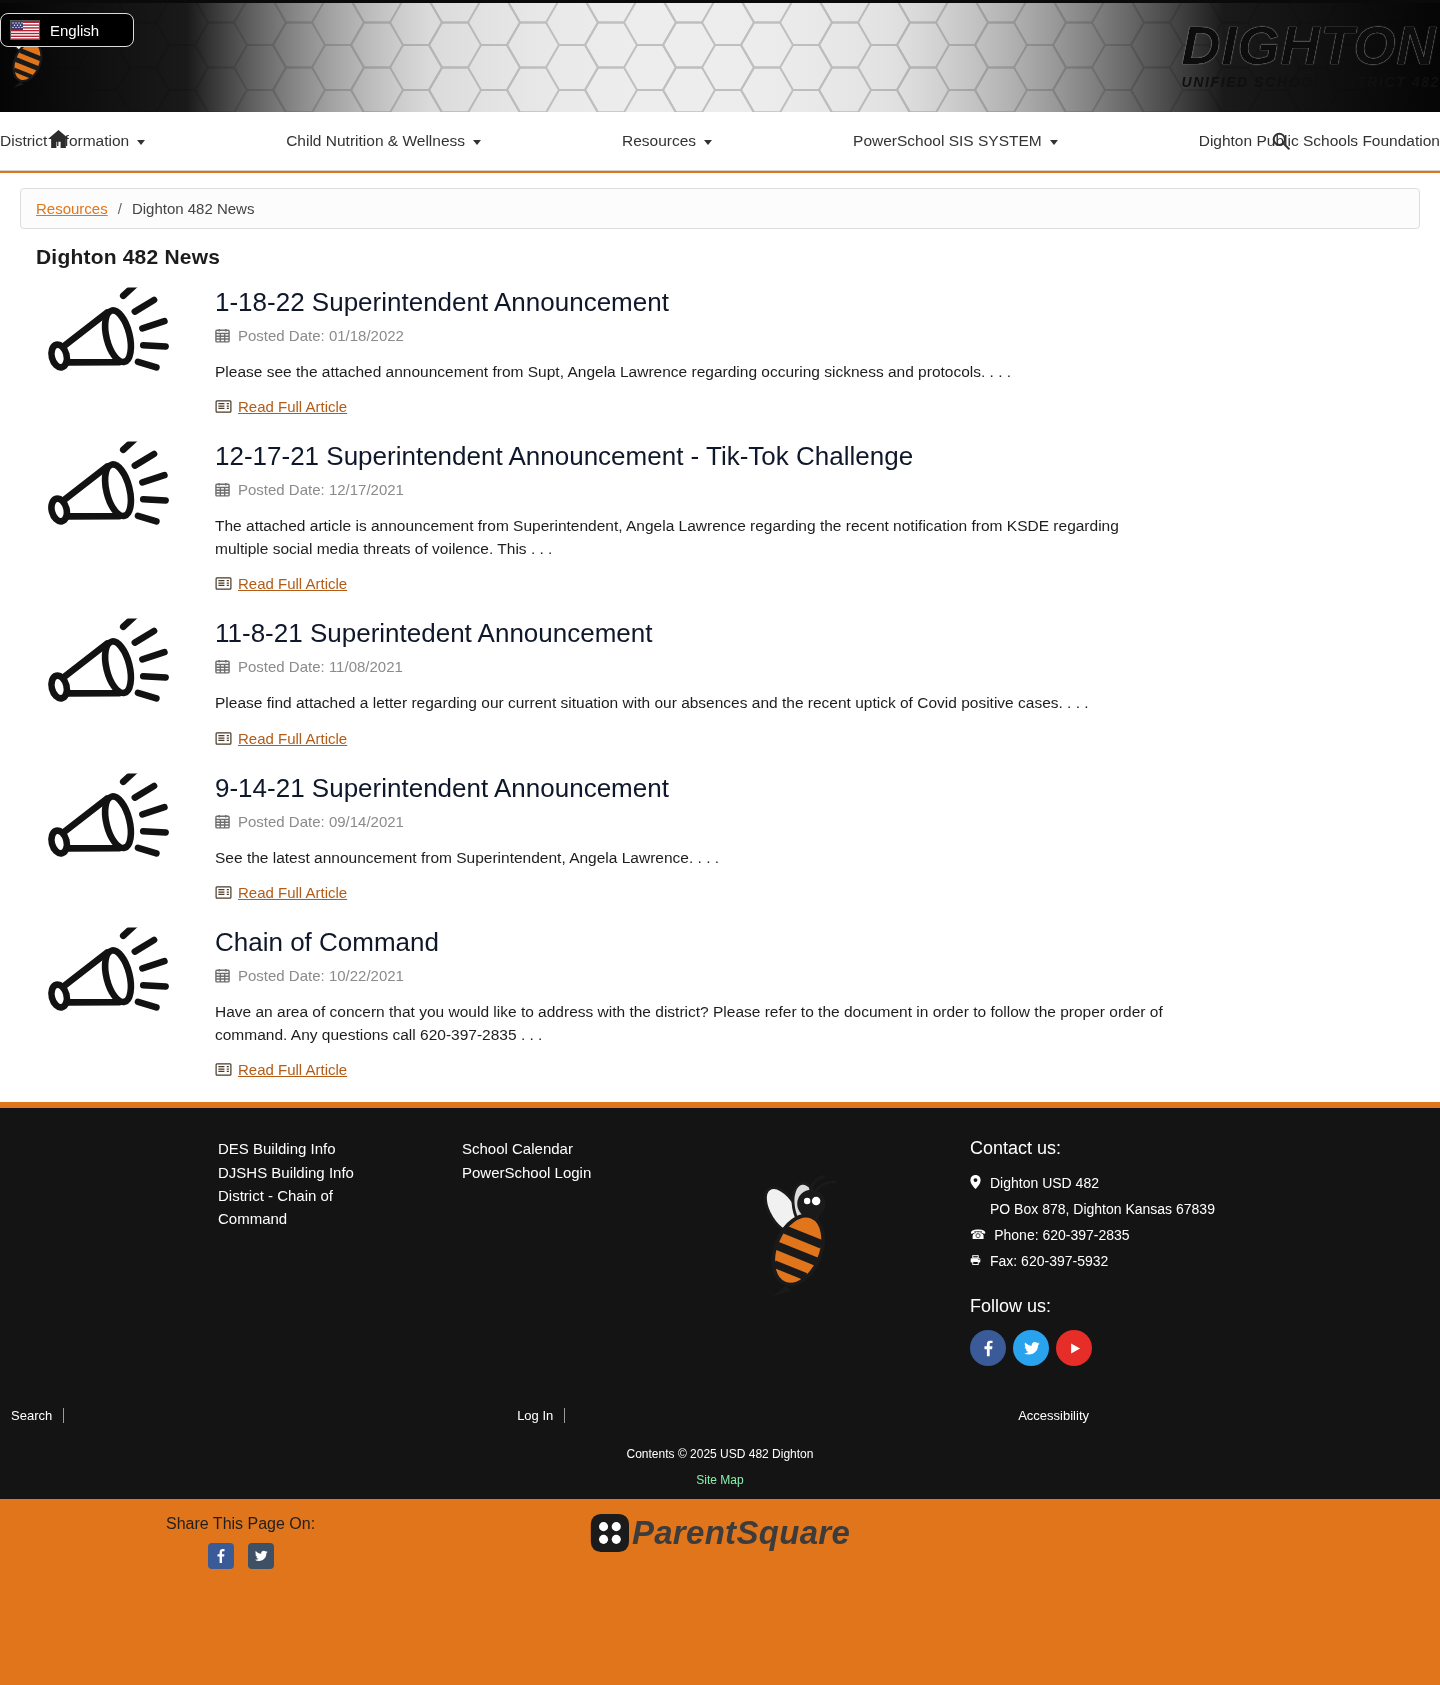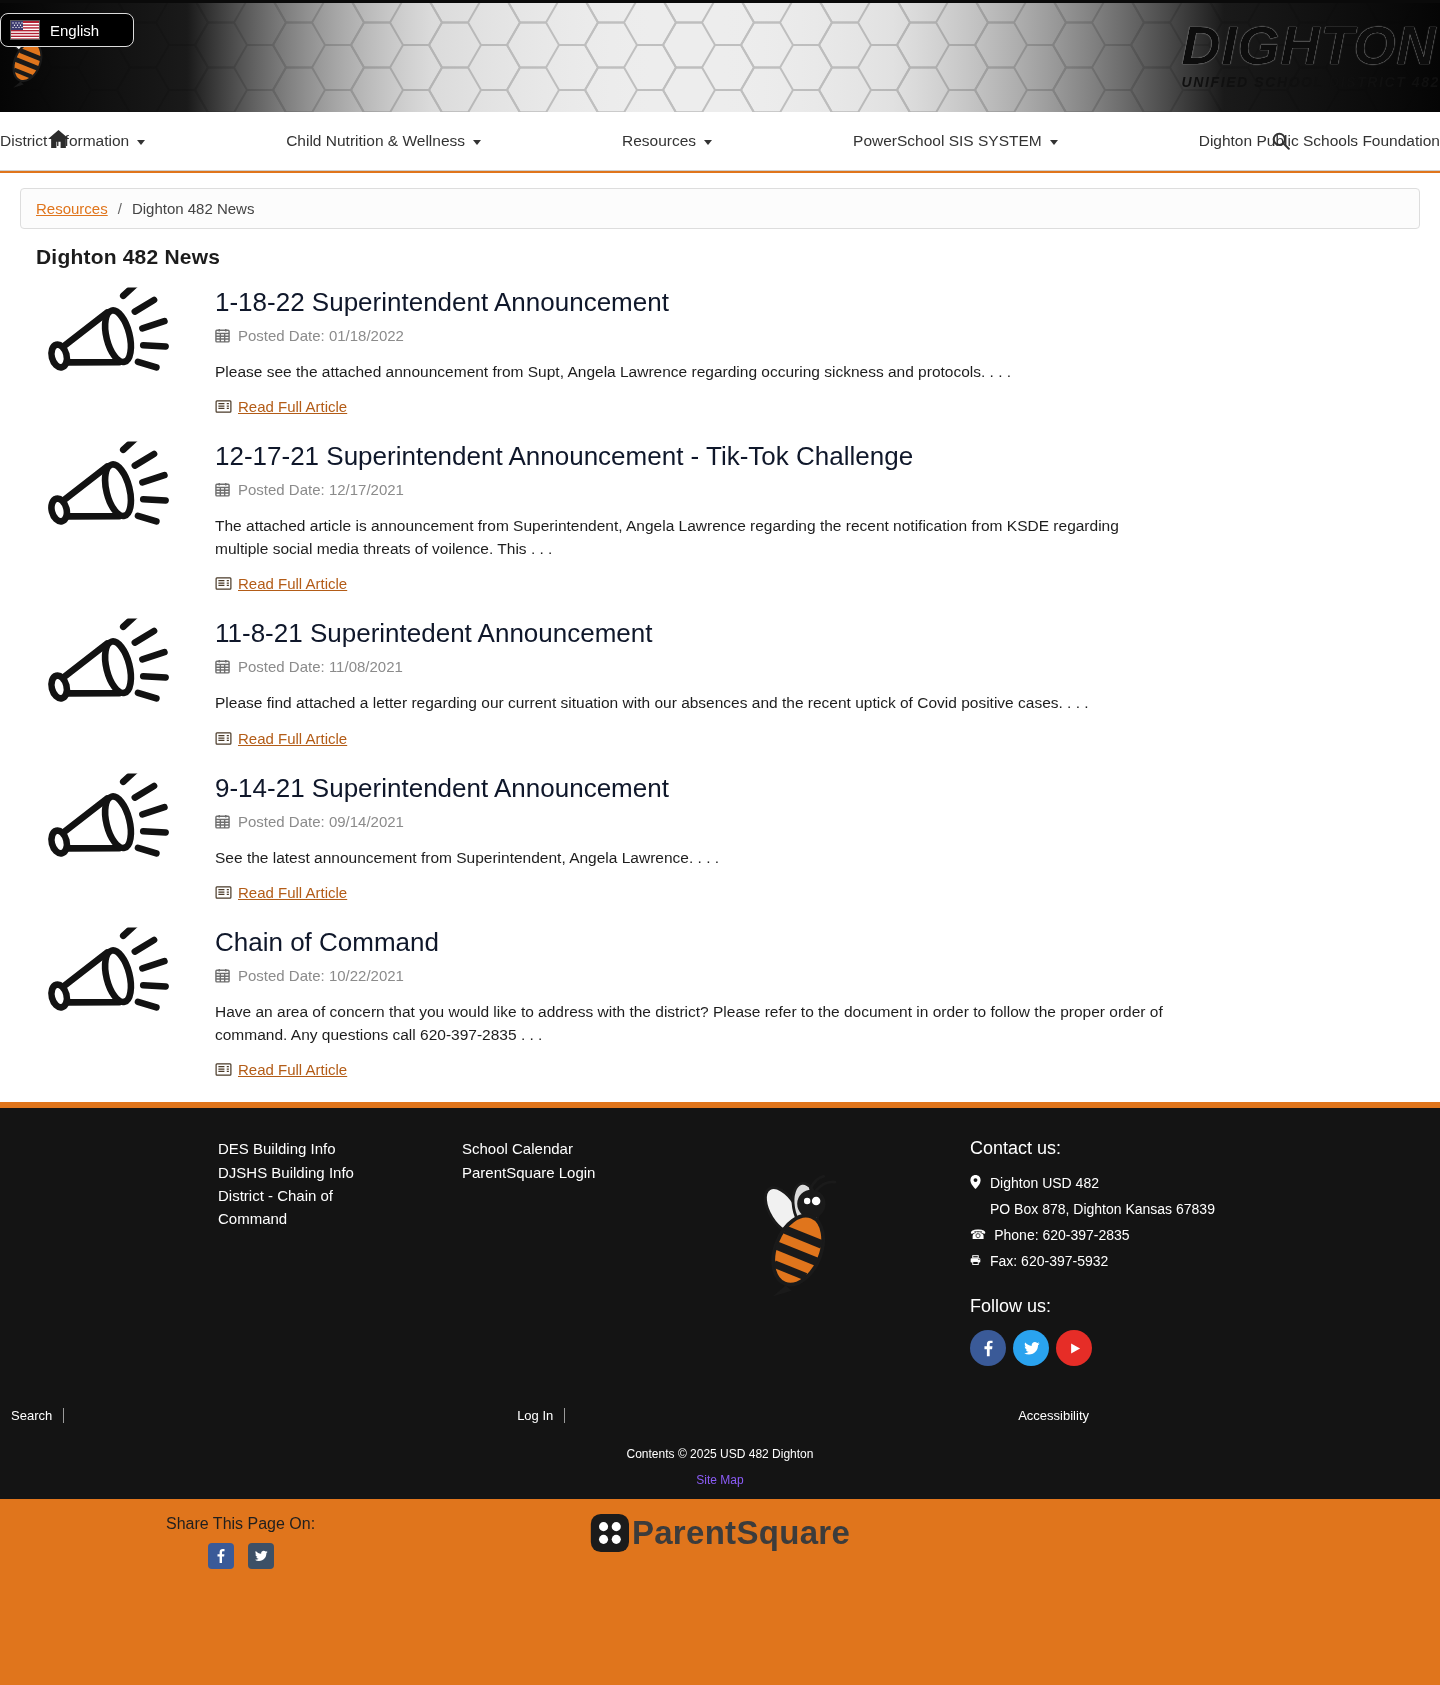--- a/index.html
+++ b/index.html
@@ -75,31 +75,31 @@
   .c-addr2{margin-left:20px;font-size:14px;line-height:1.5;margin-bottom:5px;}
   .follow-heading{font-size:18px;font-weight:normal;margin:24px 0 0;}
   .socials{display:flex;gap:7px;margin-top:13px;}
   .soc{width:36px;height:36px;border-radius:50%;display:flex;align-items:center;justify-content:center;cursor:pointer;}
   .soc svg{width:17px;height:17px;}
   .soc .fb-f{width:9px;height:17px;}
   .footer-utility{display:flex;justify-content:space-between;padding-right:340px;margin-top:42px;font-size:13px;color:#fff;}
   .util-link{padding:0 11px;border-right:1px solid #9a9a9a;cursor:pointer;}
   .util-link:last-child{border-right:none;}
   .footer-copy{text-align:center;font-size:12px;margin-top:24px;color:#fff;}
-  .footer-sitemap{text-align:center;font-size:12px;margin-top:12px;color:#8b5cf6;cursor:pointer;}
+  .footer-sitemap{text-align:center;font-size:12px;margin-top:12px;color:#86efac;cursor:pointer;}
 
   
   .bottom-bar{position:relative;background:var(--accent);min-height:200px;}
   .share-block{position:absolute;left:166px;top:16px;text-align:right;}
   .share-label{font-size:16px;color:#1f1f1f;}
   .share-icons{display:flex;gap:14px;margin-top:10px;justify-content:center;}
   .share-ic{width:26px;height:26px;border-radius:4px;display:flex;align-items:center;justify-content:center;cursor:pointer;}
   .share-ic svg{width:14px;height:14px;}
   .share-ic .fb-f{width:8px;height:14px;}
-  .ps-brand{position:absolute;left:50%;transform:translateX(-50%);top:14px;display:flex;align-items:center;gap:2px;cursor:pointer;}
+  .ps-brand{position:absolute;left:50%;transform:translateX(-50%);top:14px;display:flex;align-items:center;gap:2px;cursor:pointer;font-style:italic;}
   .ps-icon svg{width:40px;height:40px;display:block;}
   .ps-text{font-size:33px;font-weight:bold;color:#3c3c3c;letter-spacing:.3px;}
 </style>
 </head>
 <body>
 
 <svg width="0" height="0" style="position:absolute" aria-hidden="true">
   <defs>
     <symbol id="sym-megaphone" viewBox="0 0 160 120">
       <g fill="none" stroke="#121212" stroke-width="8" stroke-linecap="round" transform="rotate(-14 80 60)">
@@ -424,21 +424,21 @@
 
   <footer class="footer">
     <div class="footer-main">
       <div class="f-col1">
         <div class="f-link">DES Building Info</div>
         <div class="f-link">DJSHS Building Info</div>
         <div class="f-link">District - Chain of Command</div>
       </div>
       <div class="f-col2">
         <div class="f-link">School Calendar</div>
-        <div class="f-link">ParentSquare Login</div>
+        <div class="f-link">PowerSchool Login</div>
       </div>
       <div class="f-mascot">
         <svg viewBox="0 0 110 130">
             <use href="#sym-hornet"></use>
           </svg>
       </div>
       <div class="f-contact">
         <h3 class="f-heading">Contact us:</h3>
         <div class="c-line">
           <span class="c-icon">

